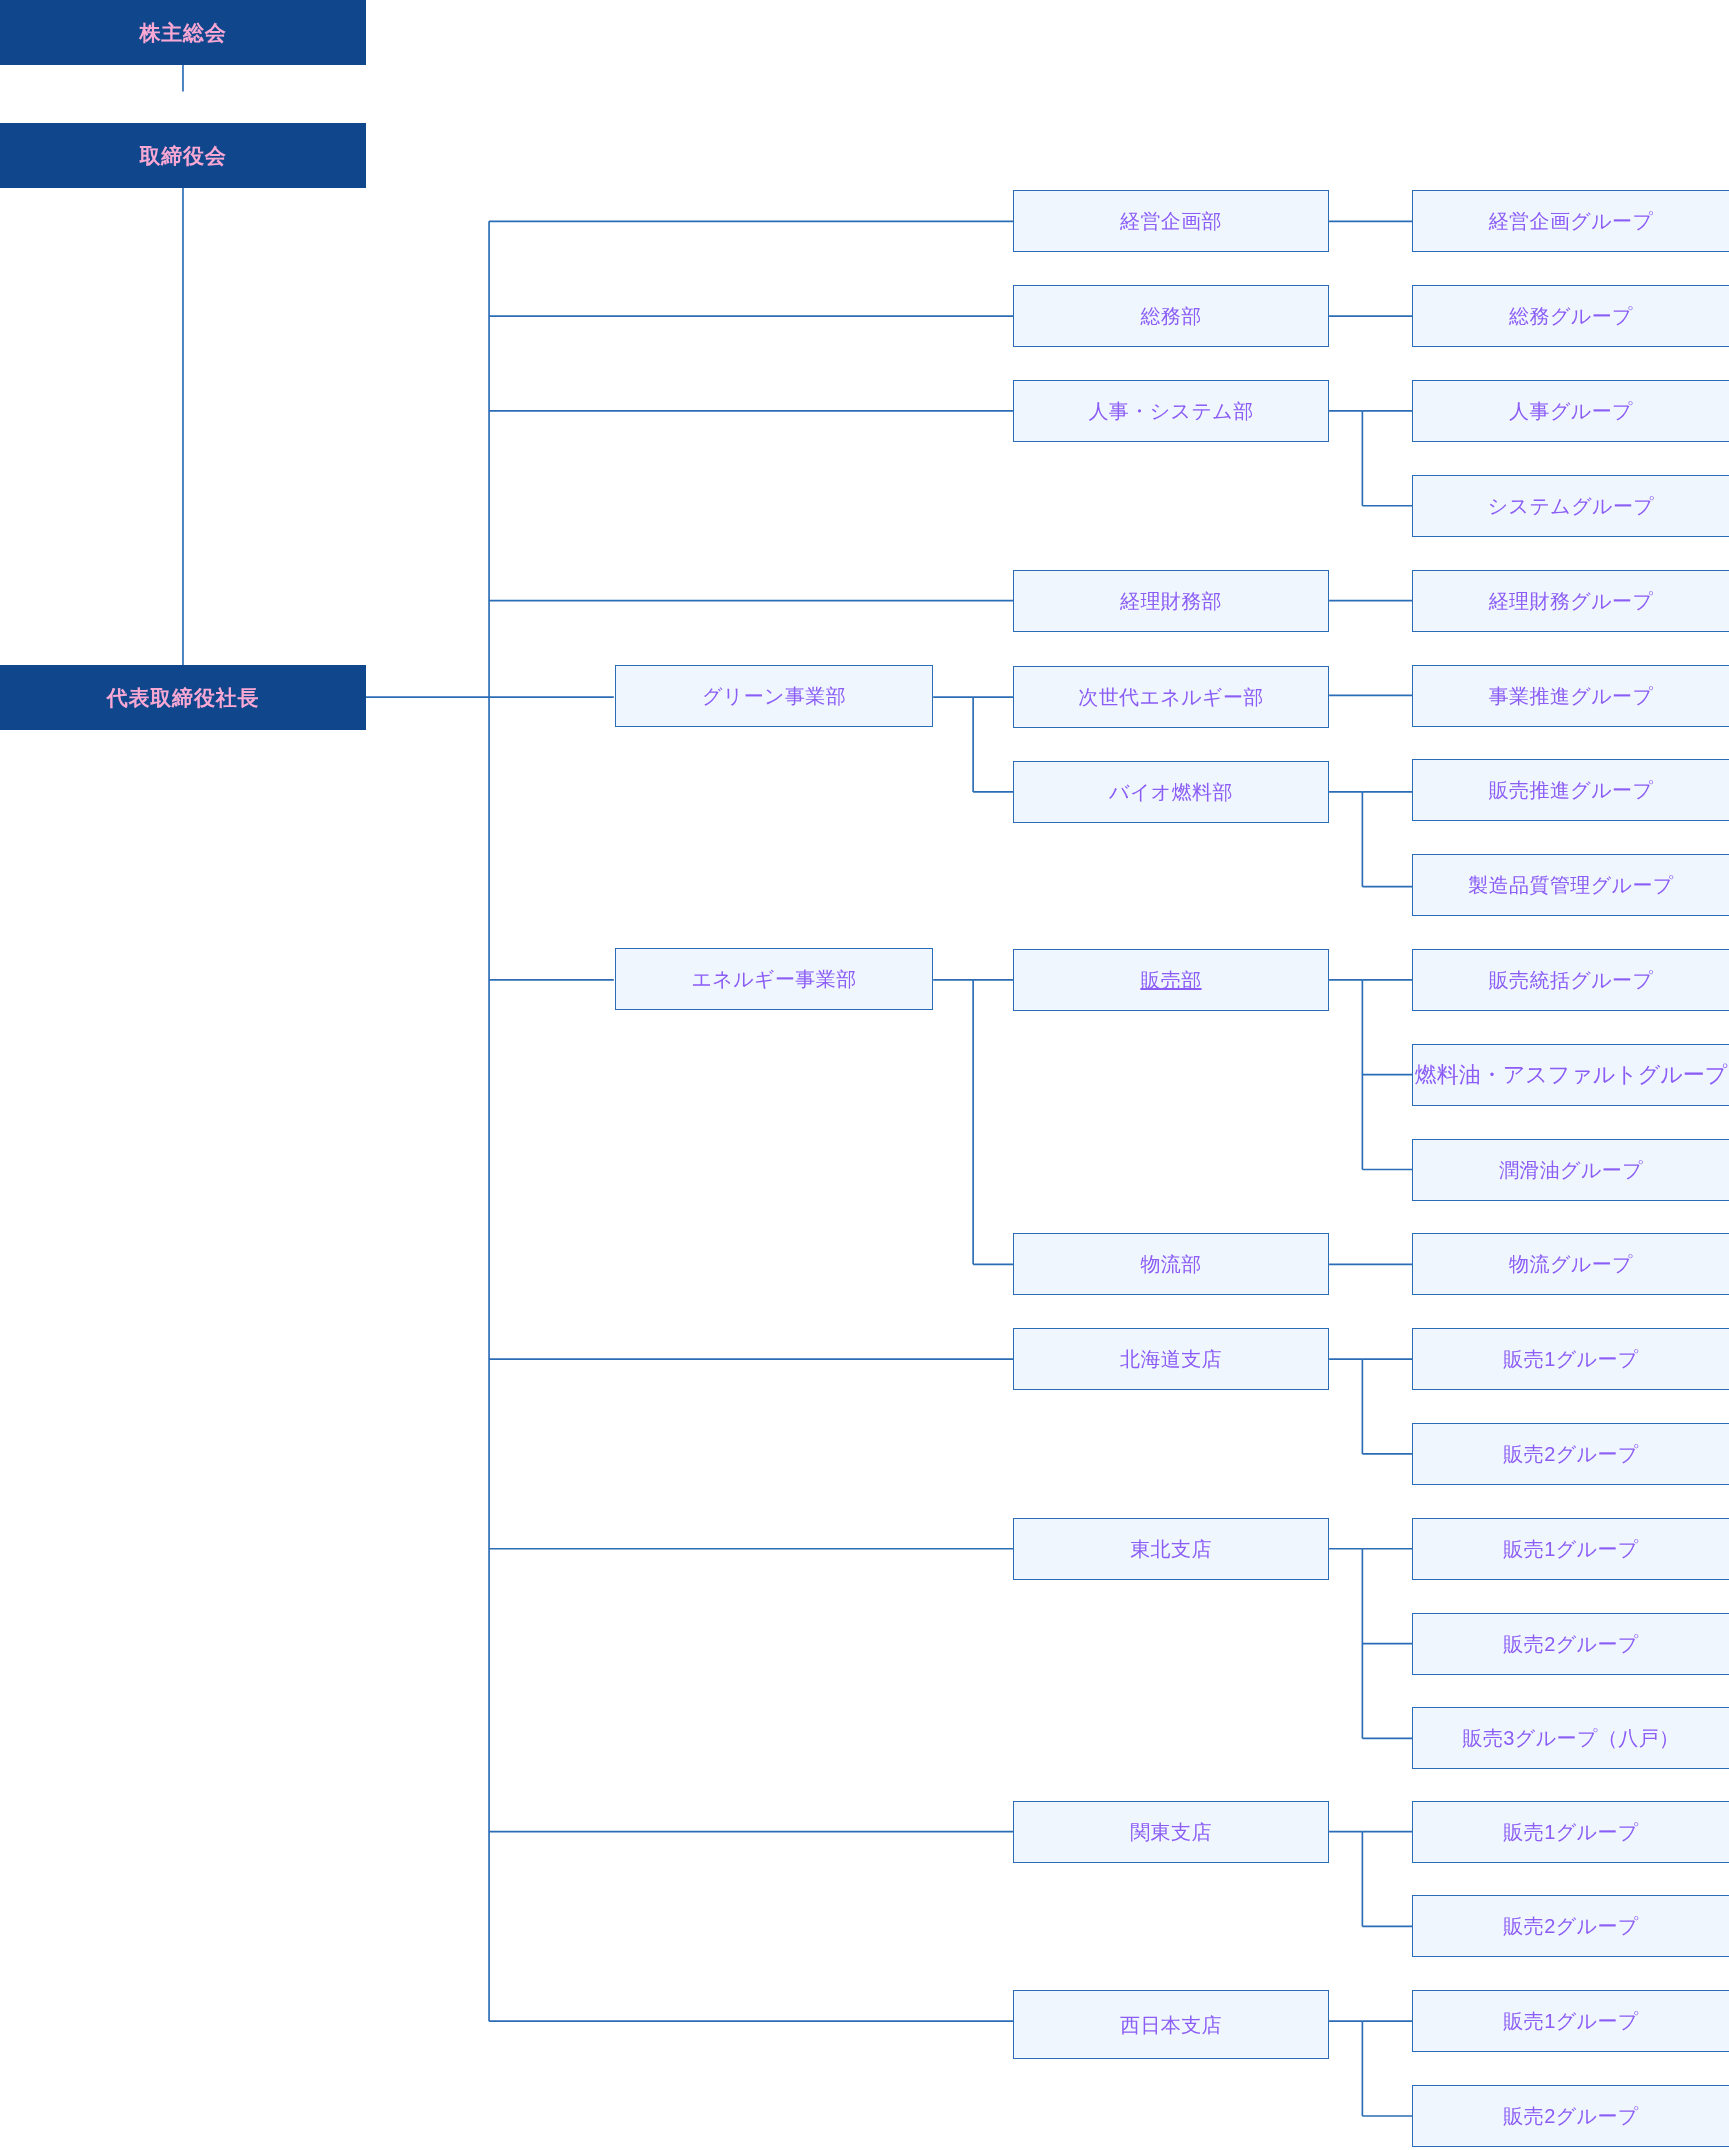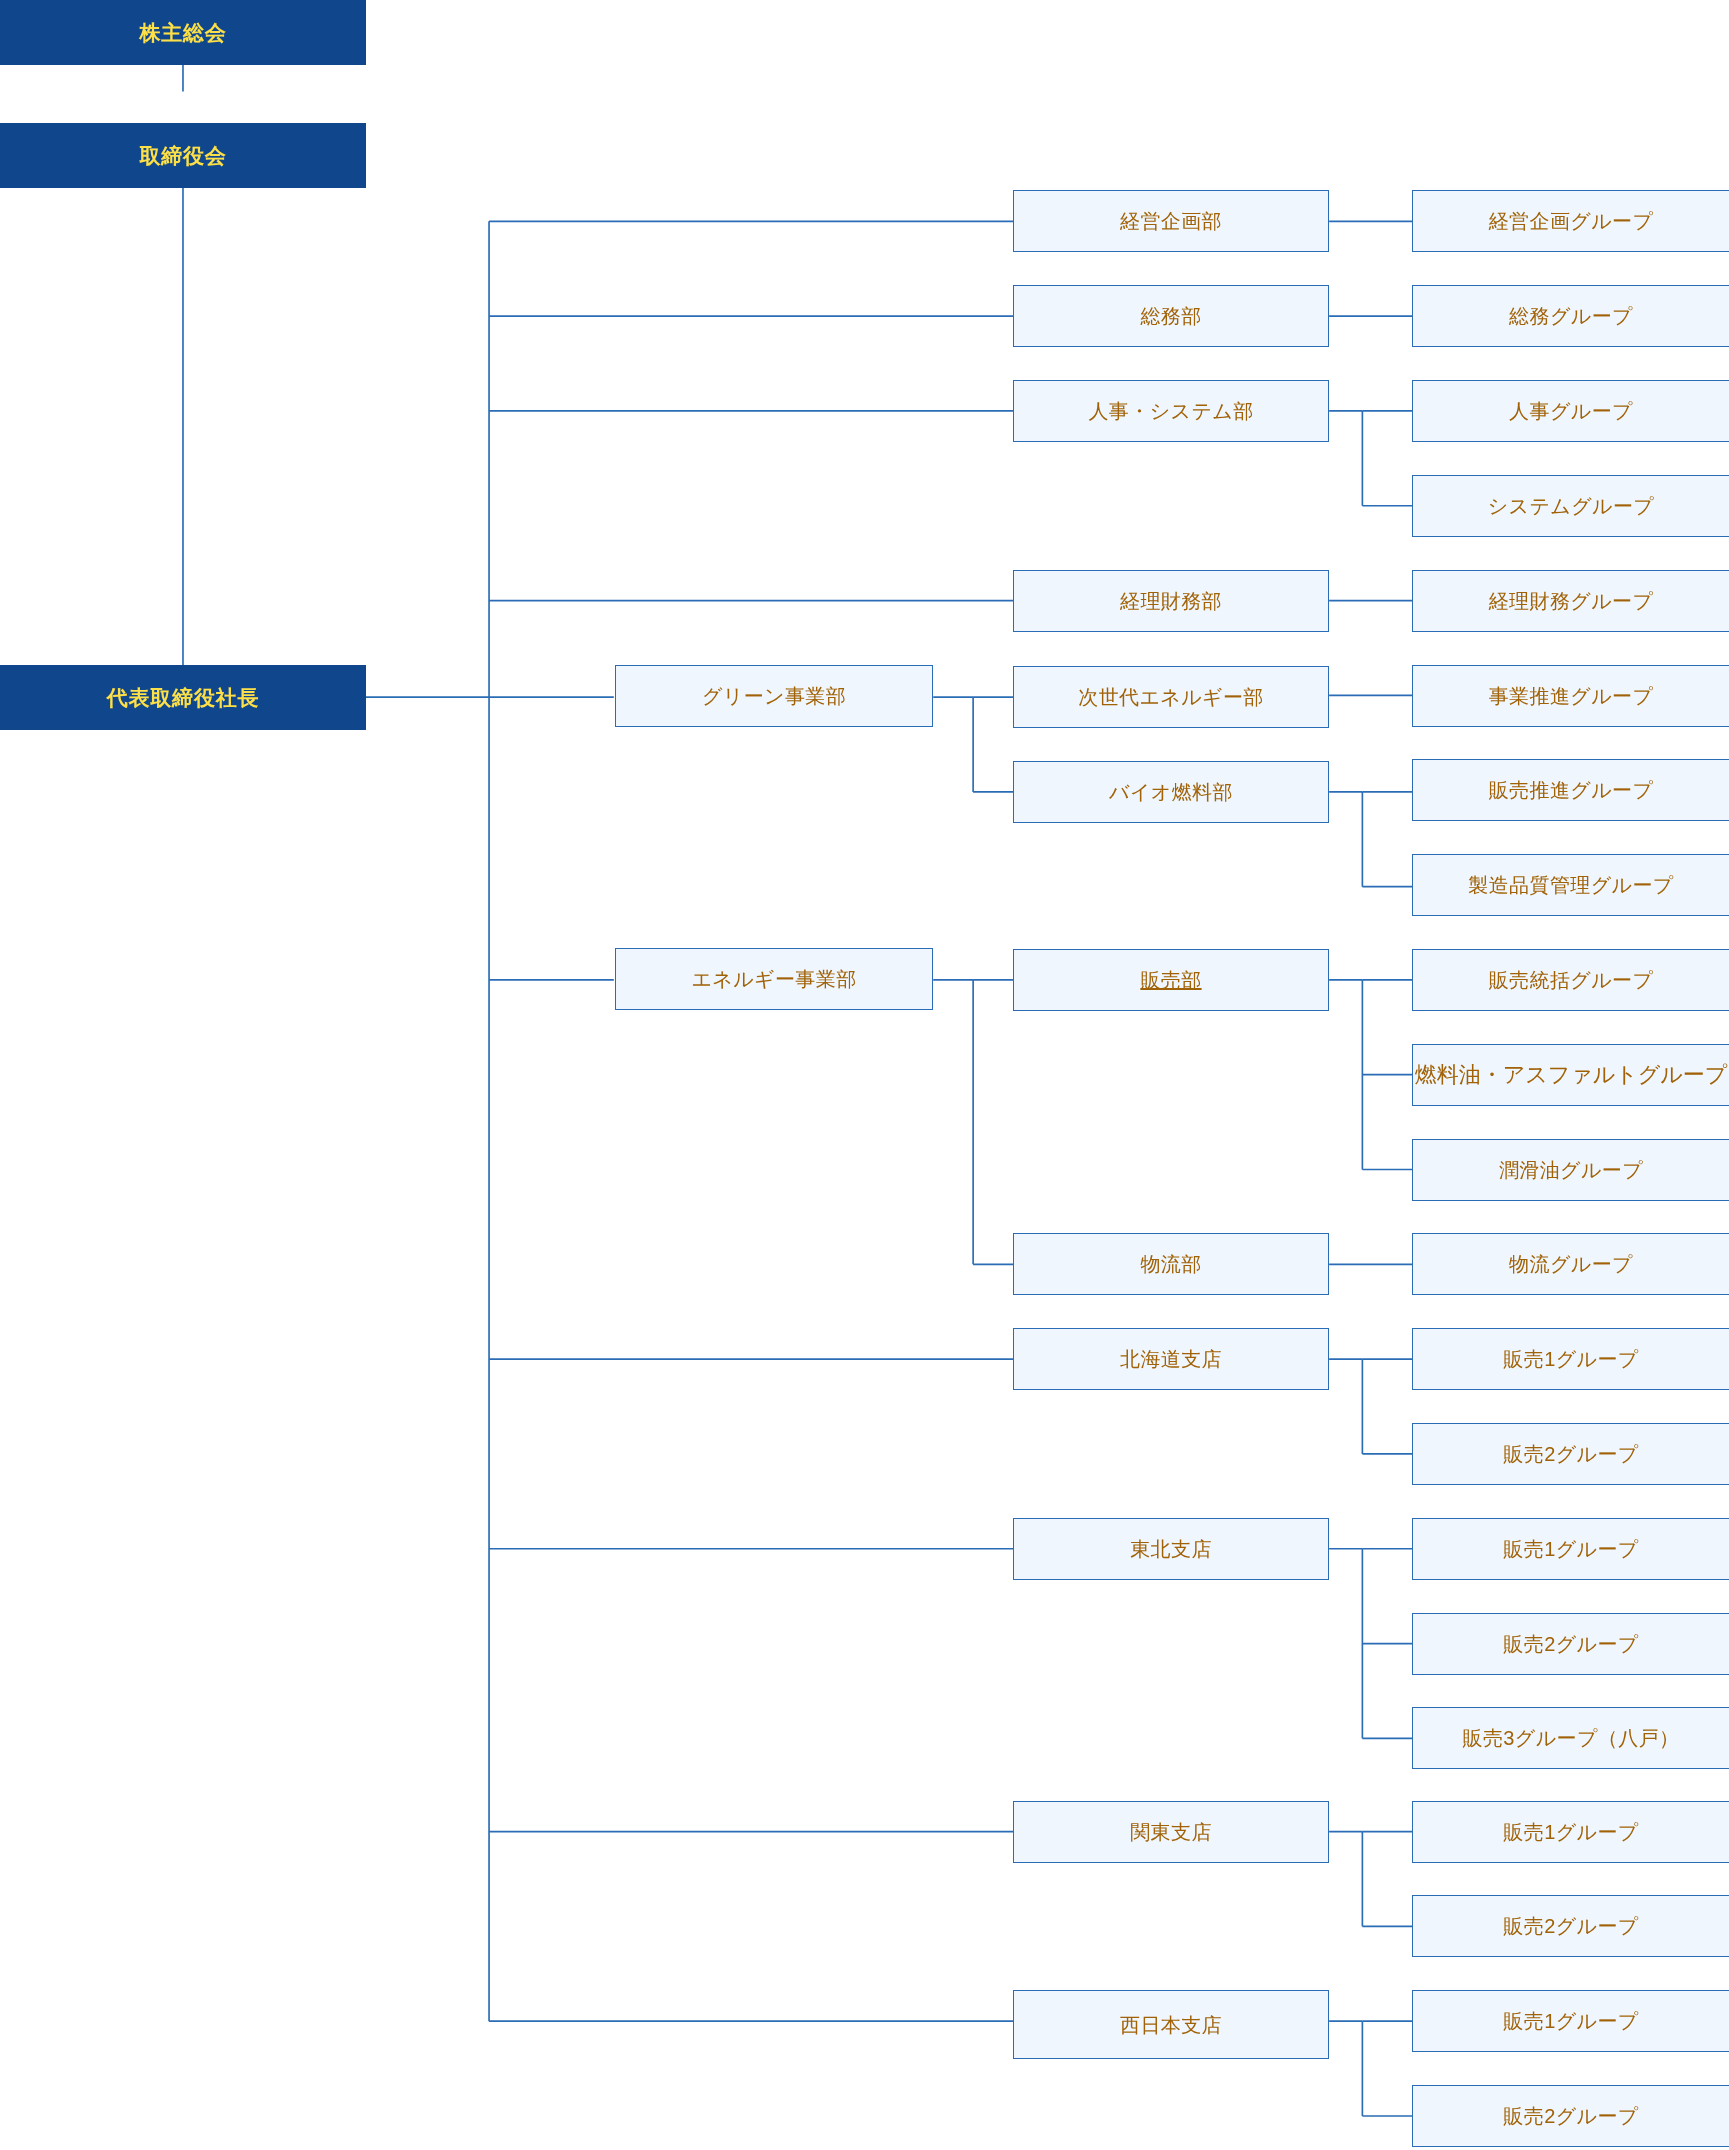--- a/index.html
+++ b/index.html
@@ -30,29 +30,29 @@
     box-sizing: border-box;
     display: flex;
     align-items: center;
     justify-content: center;
     text-align: center;
     line-height: 1.2;
   }
   .node-dark {
     background: #10468c;
     border: 0.8px solid #10468c;
-    color: #fde047;
+    color: #f9a8d4;
     font-weight: bold;
     font-size: 21px;
     letter-spacing: 0.8px;
   }
   .node-light {
     background: #eff6fd;
     border: 0.8px solid #2a6cb5;
-    color: #a16207;
+    color: #8b5cf6;
     font-size: 20px;
     letter-spacing: 0.4px;
   }
   .node-light.small {
     font-size: 22px;
     letter-spacing: 0px;
   }
 </style>
 </head>
 <body>

